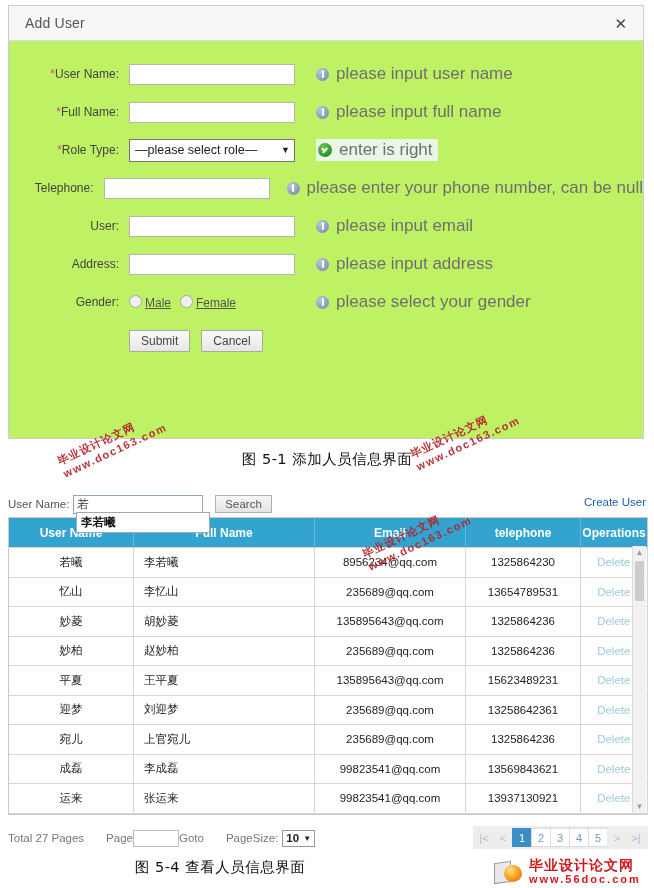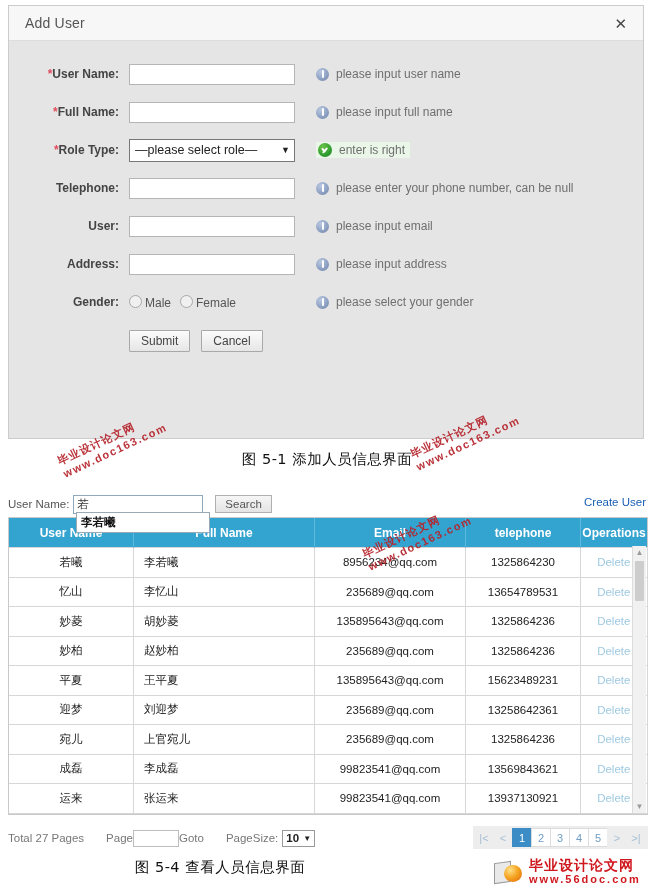--- a/index.html
+++ b/index.html
@@ -6,39 +6,38 @@
   body{
     width:654px;height:888px;background:#ffffff;
     font-family:"Liberation Sans","DejaVu Sans",sans-serif;
     font-size:12px;color:#333;position:relative;overflow:hidden;
   }
   .page{position:relative;width:654px;height:888px;}
 
   
   .modal{
     position:absolute;left:8px;top:5px;width:636px;height:434px;
-    border:1px solid #ccc;background:#e5e5e5;box-sizing:border-box;
+    border:1px solid #ccc;background:#bef264;box-sizing:border-box;
   }
   .modal-titlebar{
     height:35px;background:#f7f7f7;border-bottom:1px solid #ddd;
     display:flex;align-items:center;justify-content:space-between;
     padding:0 14px 0 16px;box-sizing:border-box;
   }
   .modal-title{font-size:14px;color:#555;letter-spacing:.2px;}
   .close-btn{
     font-size:15px;color:#444;cursor:pointer;line-height:1;
     background:none;border:none;padding:2px 2px;font-family:inherit;
   }
   .modal-body{padding:14px 0 0 0;}
 
   .frow{display:flex;align-items:center;height:38px;padding-left:10px;}
   .flabel{
     width:100px;text-align:right;padding-right:10px;font-size:12px;color:#444;
     white-space:nowrap;
-    font-weight:bold;
   }
   .req{color:#e04c5c;}
   .fctl{width:170px;}
   .tinput{
     width:166px;height:21px;border:1px solid #b5b5b5;background:#fff;
     box-sizing:border-box;font-family:inherit;font-size:12px;padding:1px 3px;color:#333;
   }
   .tselect{
     width:166px;height:23px;border:1px solid #777;background:#fff;
     box-sizing:border-box;font-family:inherit;font-size:12.5px;
@@ -63,24 +62,24 @@
     position:relative;
   }
   .icon-ok::after{
     content:"";position:absolute;left:3px;top:6px;width:5px;height:2.2px;
     background:#fff;transform:rotate(45deg);border-radius:1px;
   }
   .icon-ok::before{
     content:"";position:absolute;left:5.6px;top:3.6px;width:2.2px;height:7px;
     background:#fff;transform:rotate(42deg);border-radius:1px;
   }
-  .hint-text{font-size:12px;color:#6f6f6f;}
+  .hint-text{font-size:17px;color:#6f6f6f;}
   .hint.ok .hint-text{color:#6f6f6f;}
 
-  .radios{display:flex;align-items:center;gap:9px;font-size:12px;color:#555;}
+  .radios{display:flex;align-items:center;gap:9px;font-size:12px;color:#555;text-decoration:underline;}
   .radio{
     width:11px;height:11px;border-radius:50%;border:1px solid #a8a8a8;
     background:#f0f0f0;display:inline-block;vertical-align:-1px;margin-right:3px;
   }
   .btnrow{display:flex;align-items:center;height:40px;padding-left:120px;gap:11px;}
   .gbtn{
     border:1px solid #a9a9a9;background:linear-gradient(#fbfbfb,#e6e6e6);
     font-family:inherit;font-size:12px;color:#444;padding:3px 11px;cursor:pointer;
     border-radius:1px;
   }

